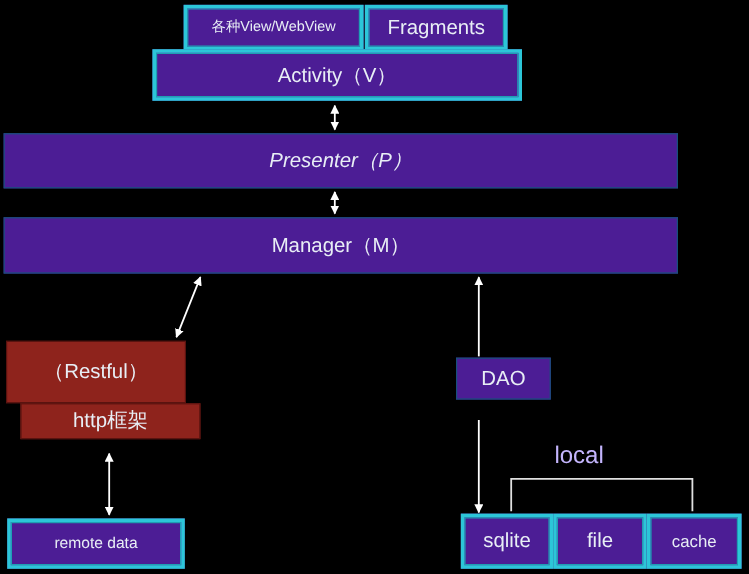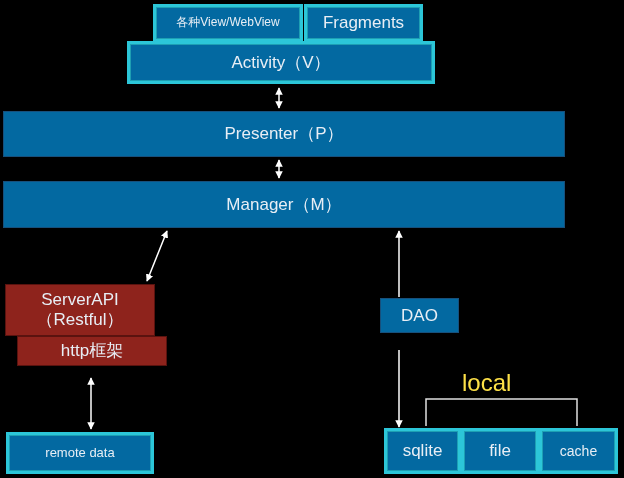--- a/index.html
+++ b/index.html
@@ -1,63 +1,62 @@
 <!DOCTYPE html>
 <html><head>
 <meta charset="utf-8">
 <style>
   html, body { margin:0; padding:0; }
   body { width:624px; height:478px; background:#000; position:relative; overflow:hidden;
          font-family:"Liberation Sans", "DejaVu Sans", sans-serif; color:#e8eef5; }
   .box { position:absolute; box-sizing:border-box; display:flex; align-items:center; justify-content:center;
-         text-align:center; background:#0369a1; }
+         text-align:center; background:#4c1d95; }
   .rough { border:3px solid #2cc6d8; box-shadow: 0 0 0 1px #1e9fb3 inset; }
   .red { background:#8e231c; border:1px solid #5a130f; }
   .plain { border:1px solid #17507c; }
   svg.overlay { position:absolute; left:0; top:0; }
   .lbl { line-height:1.15; }
 </style>
 </head>
 <body>
 
 <div class="box rough" style="left:153px; top:4px; width:150px; height:38px; font-size:12px;">
   <span class="lbl">各种View/WebView</span>
 </div>
 <div class="box rough" style="left:304px; top:4px; width:119px; height:38px; font-size:17px;">
   <span class="lbl">Fragments</span>
 </div>
 <div class="box rough" style="left:127px; top:41px; width:308px; height:43px; font-size:17px;">
   <span class="lbl">Activity（V）</span>
 </div>
 
-<div class="box plain" style="left:3px; top:111px; width:562px; height:46px; font-size:17px;">
+<div class="box plain" style="left:3px; top:111px; width:562px; height:46px; font-size:17px;font-style:italic;">
   <span class="lbl">Presenter（P）</span>
 </div>
 
 <div class="box plain" style="left:3px; top:181px; width:562px; height:47px; font-size:17px;">
   <span class="lbl">Manager（M）</span>
 </div>
 
 <div class="box red" style="left:5px; top:284px; width:150px; height:52px; font-size:17px; flex-direction:column;">
-  <span class="lbl">ServerAPI</span>
   <span class="lbl">（Restful）</span>
 </div>
 <div class="box red" style="left:17px; top:336px; width:150px; height:30px; font-size:17px;">
   <span class="lbl">http框架</span>
 </div>
 
 <div class="box rough" style="left:6px; top:432px; width:148px; height:42px; font-size:13px;">
   <span class="lbl">remote data</span>
 </div>
 
 <div class="box plain" style="left:380px; top:298px; width:79px; height:35px; font-size:17px;">
   <span class="lbl">DAO</span>
 </div>
 
-<div class="lbl" style="position:absolute; left:462px; top:369px; font-size:24px; color:#fde047;">local</div>
+<div class="lbl" style="position:absolute; left:462px; top:369px; font-size:20px; color:#c4b5fd;">local</div>
 
 <div class="box rough" style="left:384px; top:428px; width:77px; height:46px; font-size:17px;">
   <span class="lbl">sqlite</span>
 </div>
 <div class="box rough" style="left:461px; top:428px; width:78px; height:46px; font-size:17px;text-align:center;">
   <span class="lbl">file</span>
 </div>
 <div class="box rough" style="left:539px; top:428px; width:79px; height:46px; font-size:14px;">
   <span class="lbl">cache</span>
 </div>

